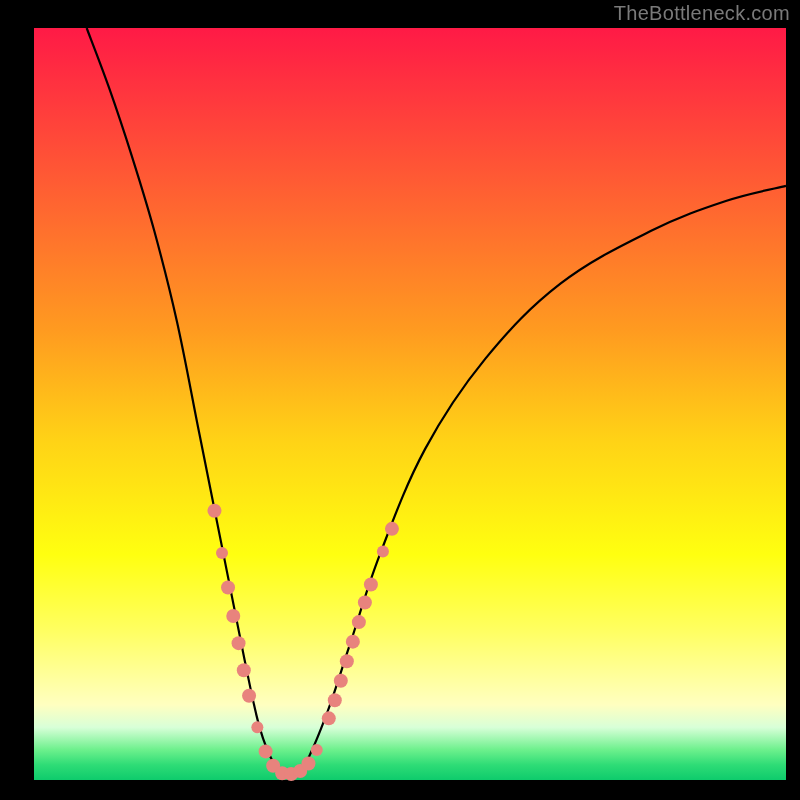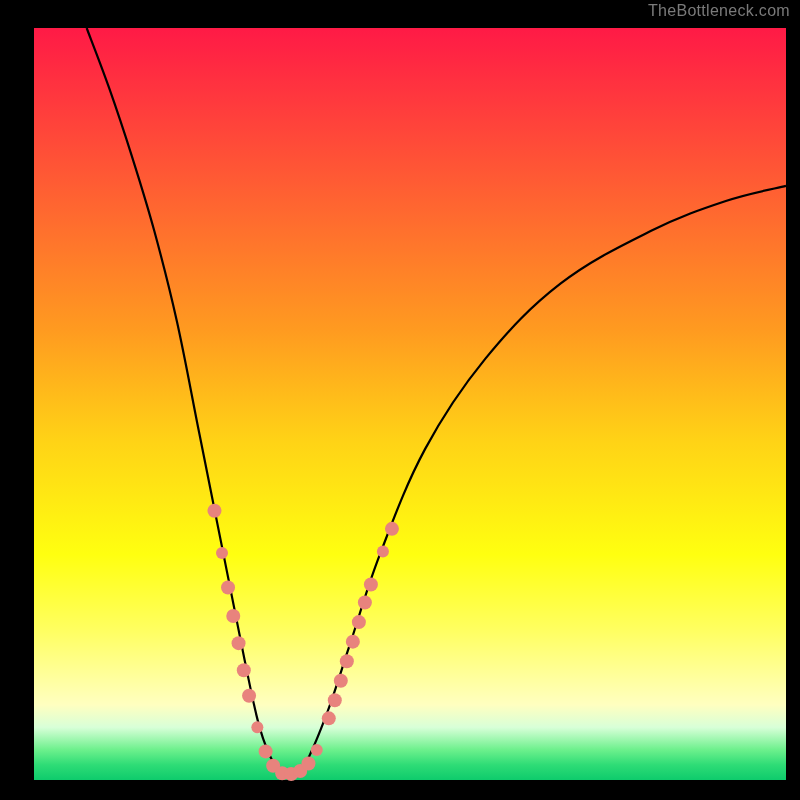--- a/index.html
+++ b/index.html
@@ -38,21 +38,21 @@
       #6cf08c 96%,
       #2edc76 98%,
       #0ecb6c 100%
     );
   }
   .watermark {
     position: absolute;
     top: 2px;
     right: 10px;
     color: #7a7a7a;
-    font-size: 16px;
+    font-size: 20px;
     font-weight: 500;
     letter-spacing: 0.3px;
   }
   svg.curve {
     position: absolute;
     left: 0;
     top: 0;
     width: 752px;
     height: 752px;
     overflow: visible;

